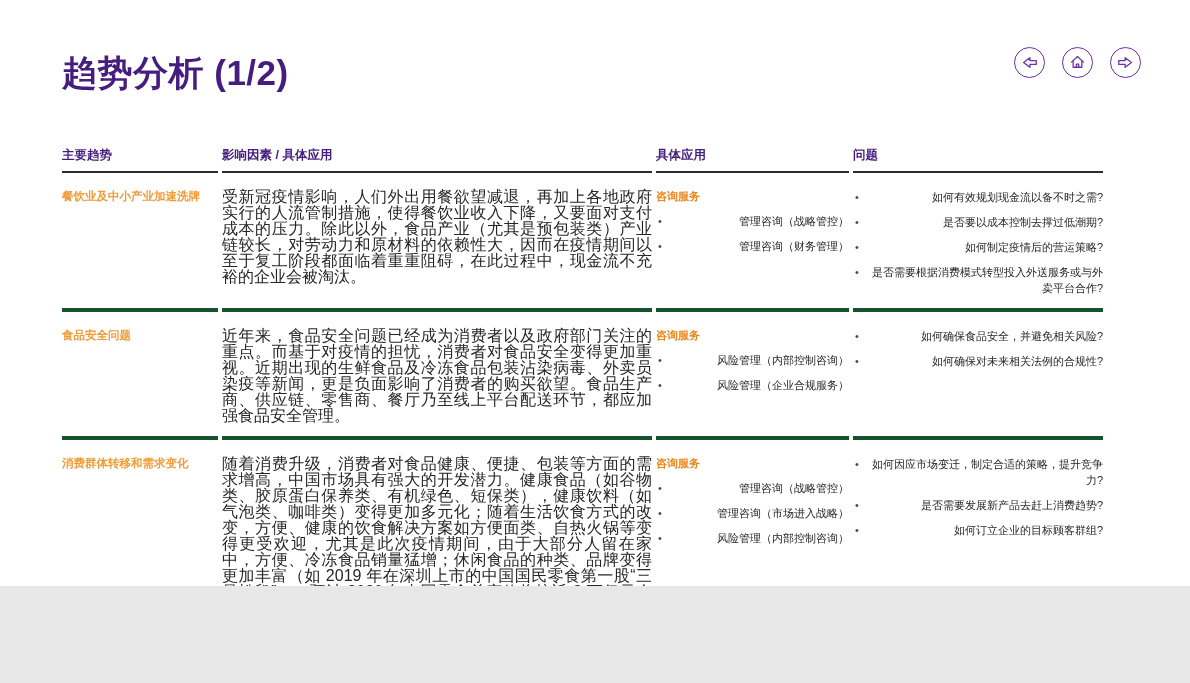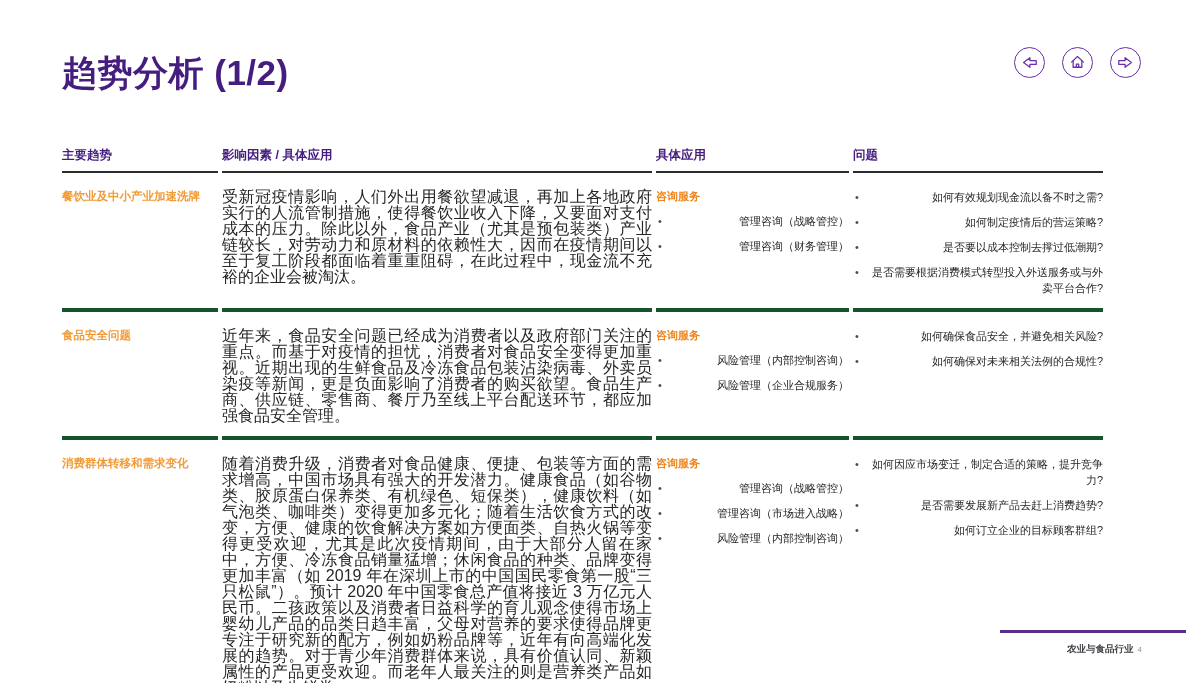--- a/index.html
+++ b/index.html
@@ -1,18 +1,18 @@
 <!DOCTYPE html>
 <html><head>
 <meta charset="utf-8">
 <style>
   * { margin:0; padding:0; box-sizing:border-box; }
   html,body { background:#e8e8e8; }
   .slide {
-    position:relative; width:1190px; height:683px; margin:0 auto;
+    position:relative; width:1190px; height:586px; margin:0 auto;
     background:#ffffff; overflow:hidden;
     font-family:"Liberation Sans", sans-serif;
     color:#262626;
   }
   
   .page-title {
     position:absolute; left:62px; top:50px;
     font-size:35px; font-weight:bold; color:#451d7f; letter-spacing:0.5px;
   }
   .nav {
@@ -119,22 +119,22 @@
       <div class="cell">
         <div class="sol-cat">咨询服务</div>
         <ul class="bullets">
           <li>管理咨询（战略管控）</li>
           <li>管理咨询（财务管理）</li>
         </ul>
       </div>
       <div class="cell">
         <ul class="bullets">
           <li>如何有效规划现金流以备不时之需?</li>
+          <li>是否要以成本控制去撑过低潮期?</li>
           <li>如何制定疫情后的营运策略?</li>
-          <li>是否要以成本控制去撑过低潮期?</li>
           <li>是否需要根据消费模式转型投入外送服务或与外卖平台合作?</li>
         </ul>
       </div>
     </div>
 
     <div class="trow">
       <div class="cell trend-label">食品安全问题</div>
       <div class="cell factors-text">近年来，食品安全问题已经成为消费者以及政府部门关注的重点。而基于对疫情的担忧，消费者对食品安全变得更加重视。近期出现的生鲜食品及冷冻食品包装沾染病毒、外卖员染疫等新闻，更是负面影响了消费者的购买欲望。食品生产商、供应链、零售商、餐厅乃至线上平台配送环节，都应加强食品安全管理。</div>
       <div class="cell">
         <div class="sol-cat">咨询服务</div>

